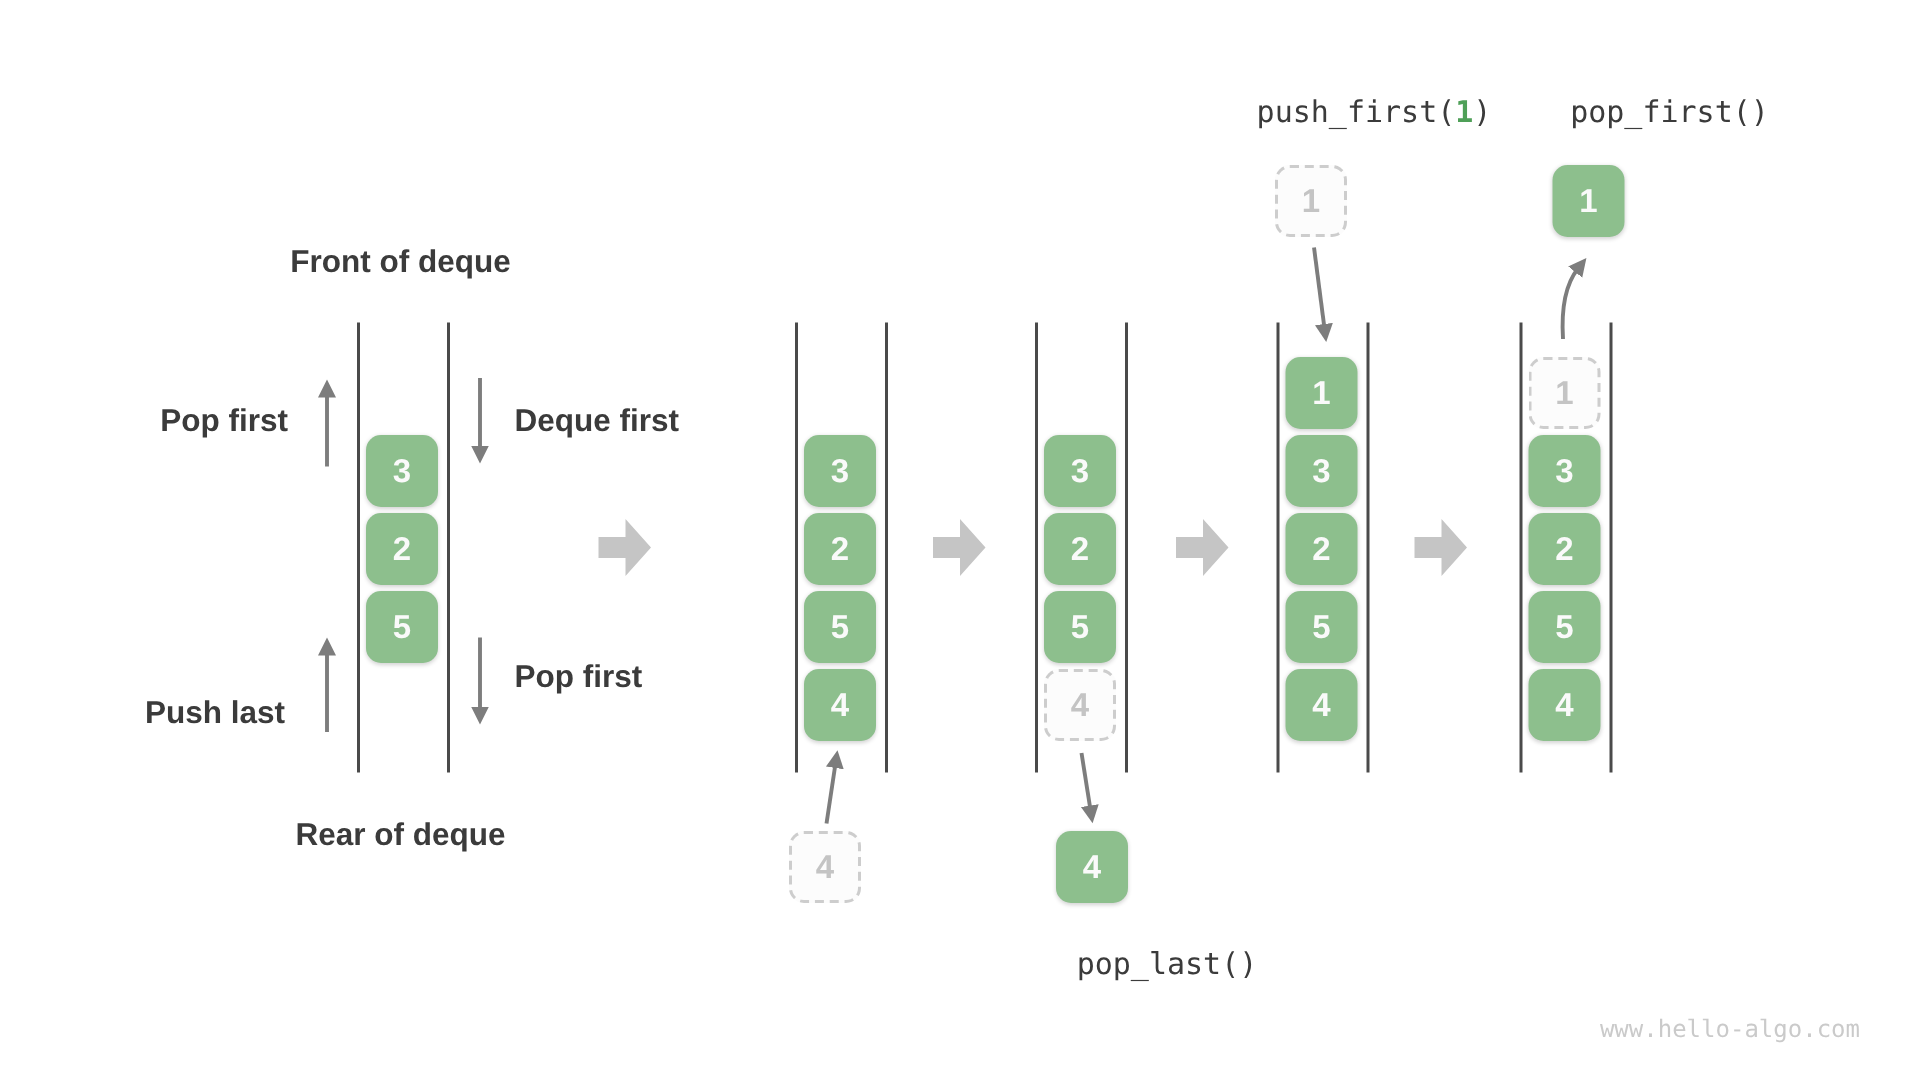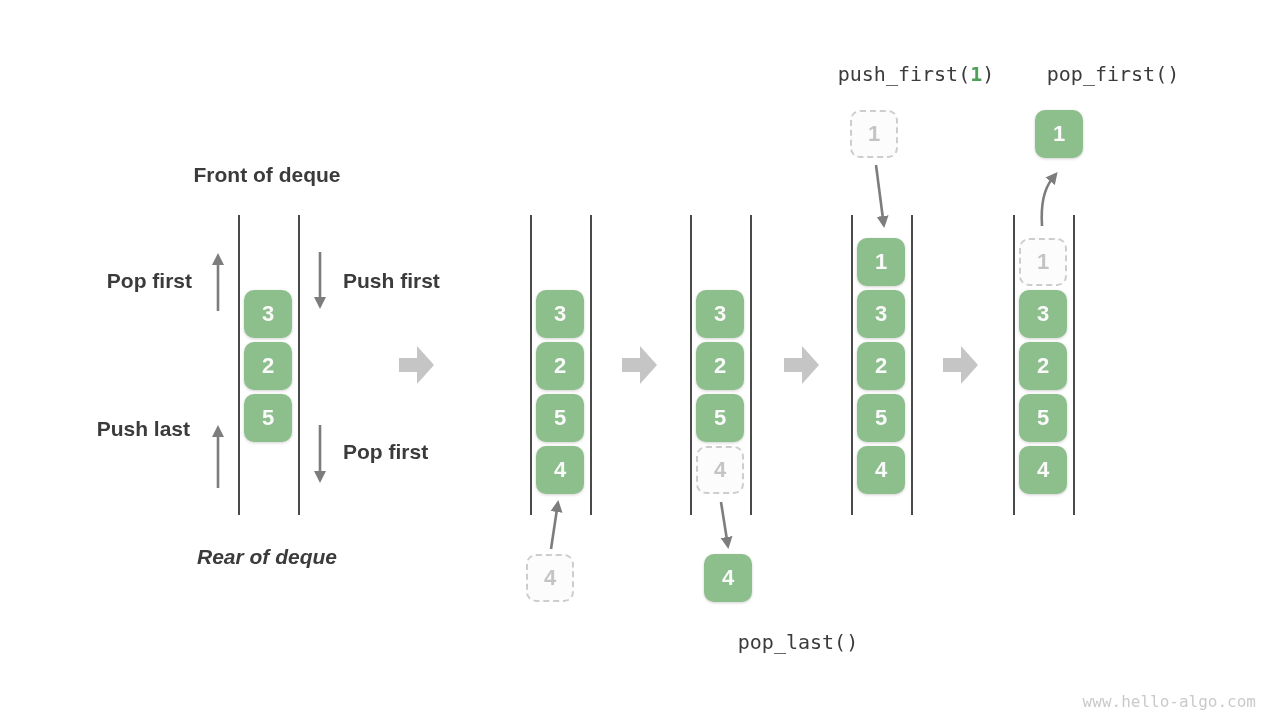--- a/index.html
+++ b/index.html
@@ -47,43 +47,43 @@
   .cell.solid{
     background:var(--box-green);color:#fafafa;
     box-shadow:0 1px 3px rgba(0,0,0,0.18);
   }
   .cell.dashed{
     background:#fcfcfc;color:var(--dashed-text-gray);
     border:2px dashed var(--dashed-border-gray);
   }
   .overlay{position:absolute;left:0;top:0;pointer-events:none;}
   .watermark{
-    position:absolute;right:24px;top:676px;
+    position:absolute;right:40px;top:676px;
     font-family:"DejaVu Sans Mono",monospace;font-size:16px;
-    color:var(--watermark-gray);white-space:nowrap;margin-top:16px;
+    color:var(--watermark-gray);white-space:nowrap;
   }
 </style>
 </head>
 <body>
 
 <div class="canvas">
 
   <div class="title">
   </div>
 
   <div class="biglabel centered" style="left:267px;top:164px;">Front of deque</div>
-  <div class="biglabel centered" style="left:267px;top:546px;font-style:italic;">Rear of deque</div>
+  <div class="biglabel centered" style="left:267px;top:546px;">Rear of deque</div>
   <div class="biglabel right-aligned" style="left:192px;top:270px;">Pop first</div>
-  <div class="biglabel" style="left:343px;top:270px;">Push first</div>
-  <div class="biglabel right-aligned" style="left:190px;top:418px;">Push last</div>
+  <div class="biglabel" style="left:343px;top:270px;">Deque first</div>
+  <div class="biglabel right-aligned" style="left:190px;top:465px;">Push last</div>
   <div class="biglabel" style="left:343px;top:441px;">Pop first</div>
 
   <div class="code" style="left:916px;top:61px;"><span>push_first(</span><span class="arg">1</span><span>)</span></div>
   <div class="code" style="left:1113px;top:61px;">pop_first()</div>
-  <div class="code" style="left:798px;top:629px;">pop_last()</div>
+  <div class="code" style="left:778px;top:629px;">pop_last()</div>
 
   <div class="vline" style="left:238px;"></div>
   <div class="vline" style="left:298px;"></div>
   <div class="cell solid" style="left:244px;top:290px;">3</div>
   <div class="cell solid" style="left:244px;top:342px;">2</div>
   <div class="cell solid" style="left:244px;top:394px;">5</div>
 
   <div class="vline" style="left:530px;"></div>
   <div class="vline" style="left:590px;"></div>
   <div class="cell solid" style="left:536px;top:290px;">3</div>

